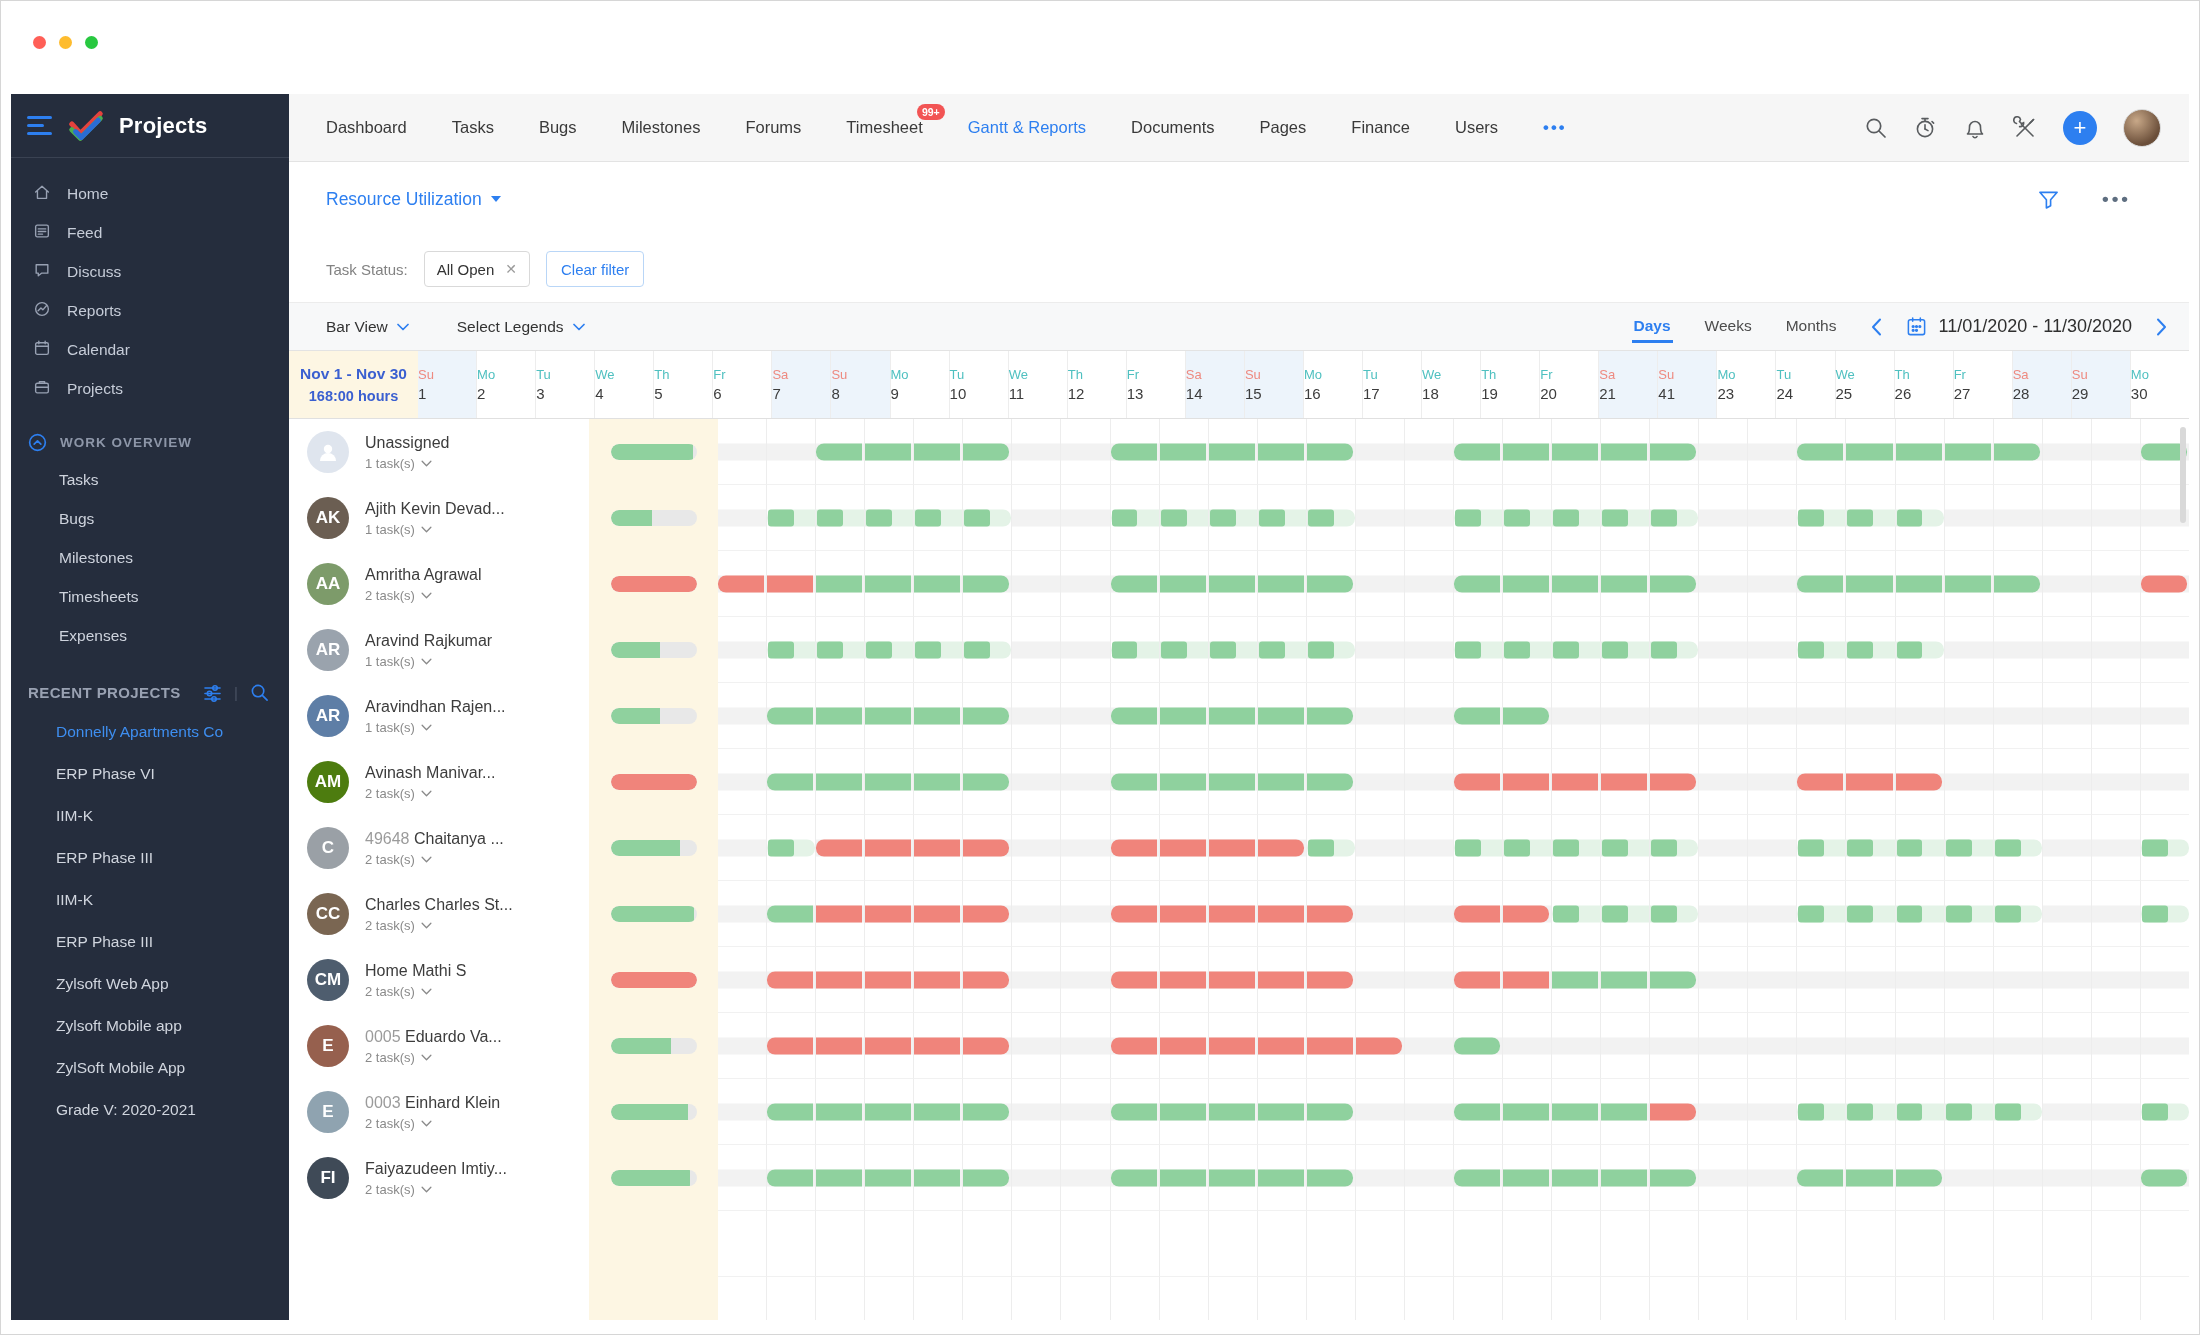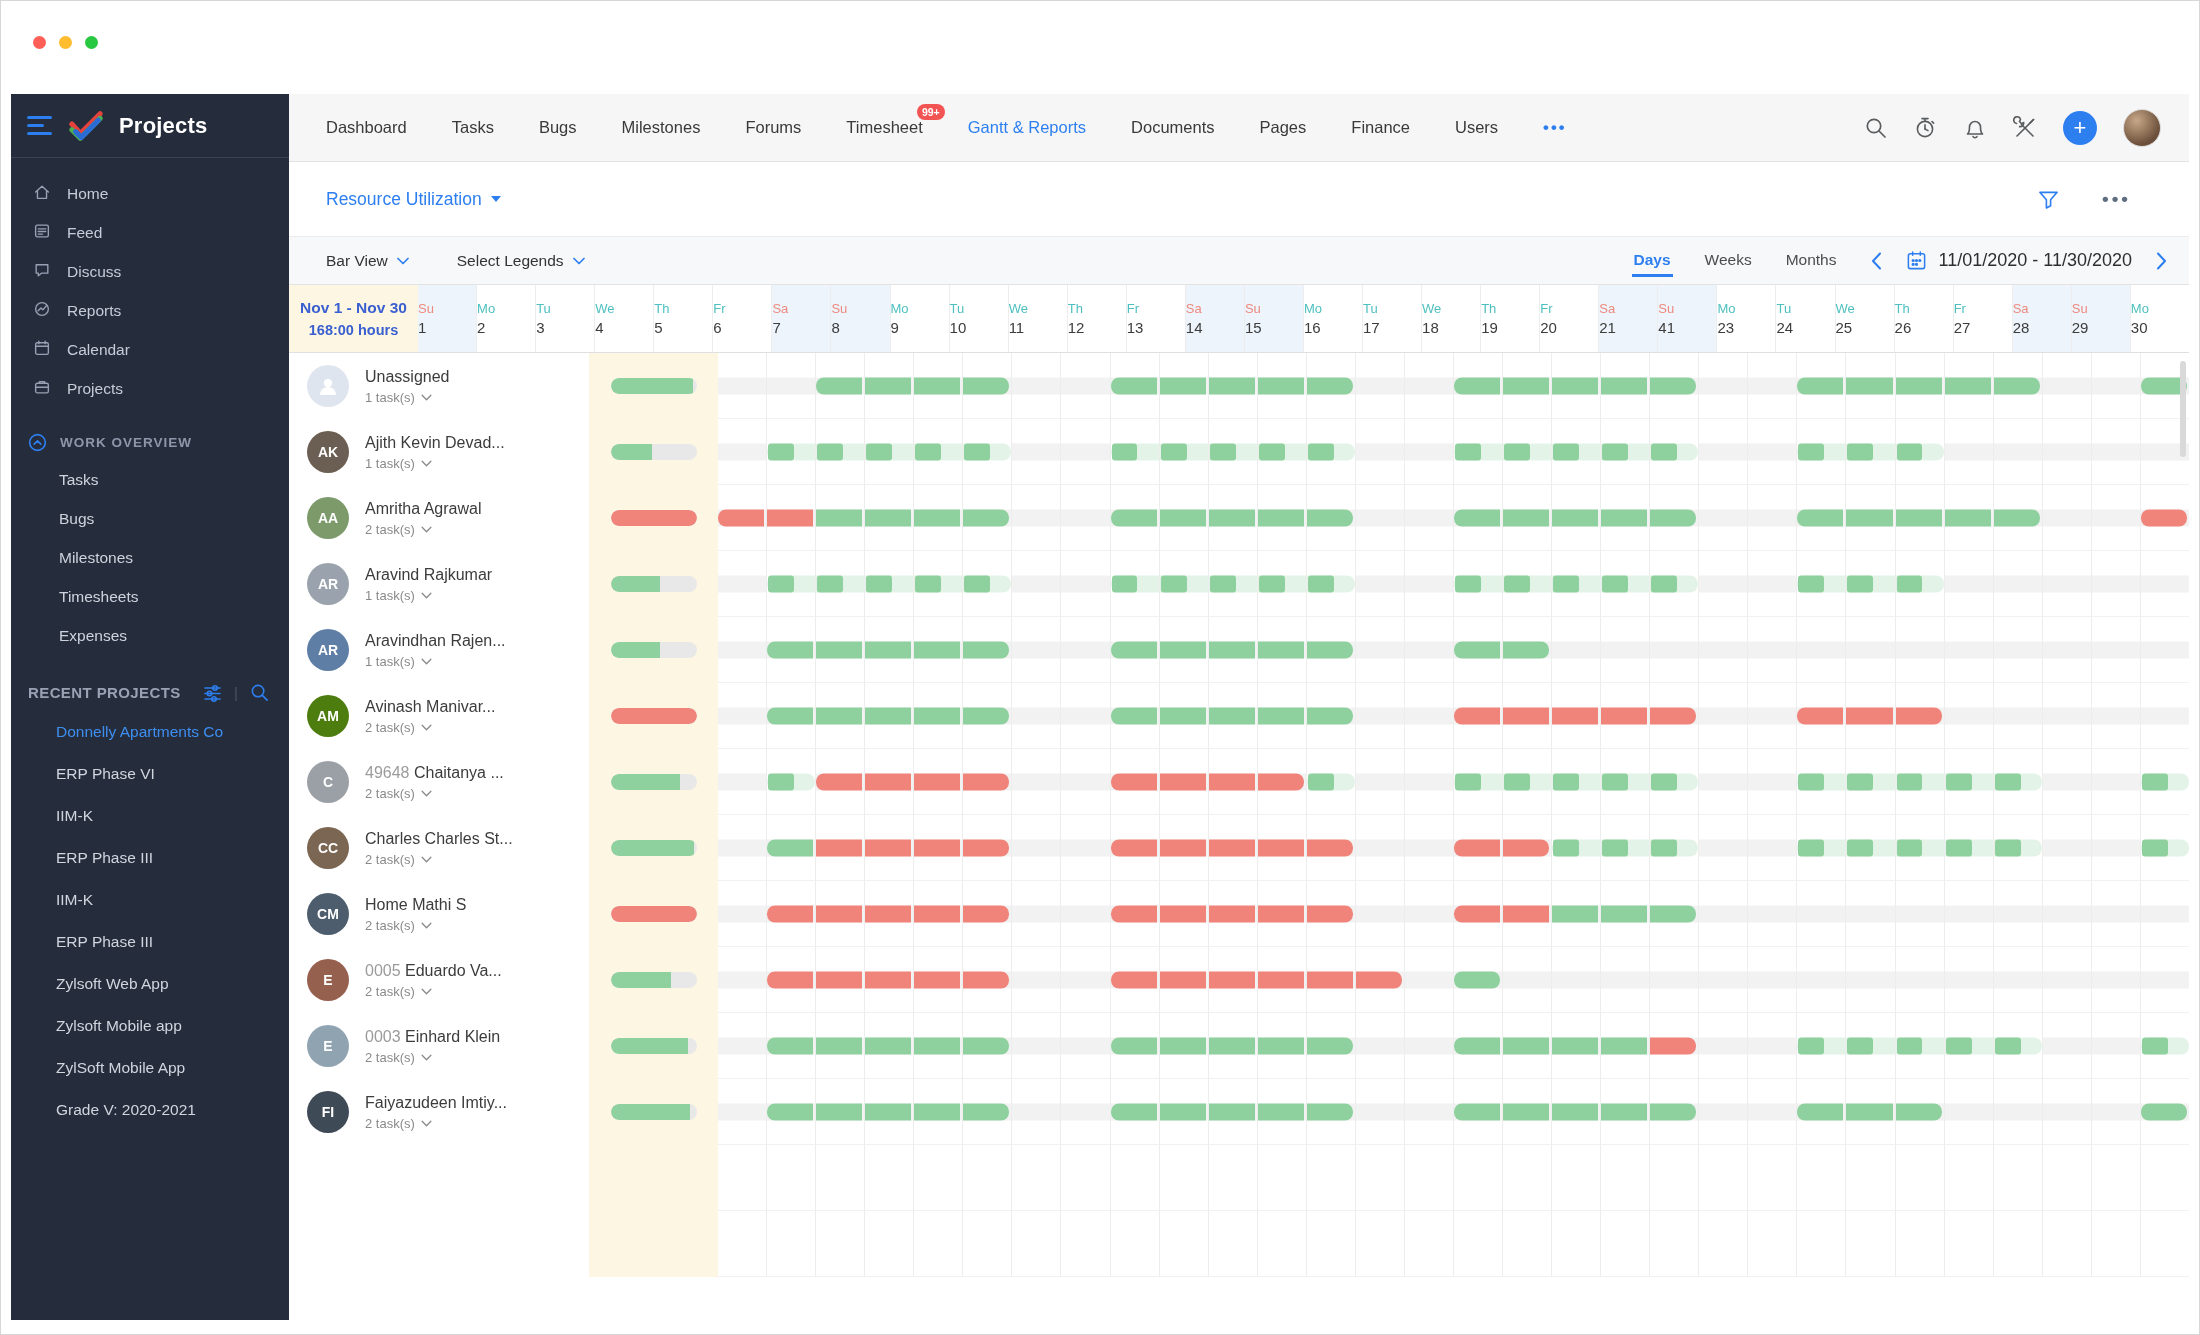--- a/index.html
+++ b/index.html
@@ -83,21 +83,21 @@
   .dh { flex:1; display:flex; flex-direction:column; justify-content:center; gap:3px; border-right:1px solid #ededed; }
   .dh:last-child { border-right:none; }
   .dh.we { background:var(--weekend-bg); }
   .dh .dw { font-size:13px; color:var(--teal); }
   .dh.we .dw { color:var(--salmon); }
   .dh .dn { font-size:15px; color:#3c3c3c; }
 
   .gridbody { flex:1; min-height:0; overflow:hidden; }
   .grow { height:66px; display:flex; }
   .gu { width:300px; flex-shrink:0; display:flex; align-items:center; gap:16px; padding-left:18px; }
-  .avatar { width:42px; height:42px; border-radius:50%; flex-shrink:0; display:flex; align-items:center; justify-content:center; color:#fff; font-size:14px; font-weight:700; }
+  .avatar { width:42px; height:42px; border-radius:50%; flex-shrink:0; display:flex; align-items:center; justify-content:center; color:#fff; font-size:17px; font-weight:700; }
   .uname { font-size:16px; color:#3c3c3c; white-space:nowrap; overflow:hidden; max-width:220px; }
   .uname .pfx { color:#9b9b9b; }
   .utasks { margin-top:4px; font-size:13px; color:#8a8a8a; display:flex; align-items:center; gap:6px; cursor:pointer; }
   .gs { width:129px; flex-shrink:0; background:var(--cream); display:flex; align-items:center; }
   .capsule { width:86px; height:16px; margin-left:22px; background:#e8e8e8; border-radius:8px; overflow:hidden; }
   .capsule .fill { height:100%; border-radius:8px 0 0 8px; }
   .capsule .fill.full { border-radius:8px; }
   .gd { flex:1; display:flex; }
   .dc { flex:1; position:relative; border-right:1px solid #ededed; border-bottom:1px solid #f1f1f1; }
   .dc:last-child { border-right:none; }
@@ -292,20 +292,28 @@
           <span class="caret-down"></span>
         </span>
         <span class="tr-right">
           <svg width="23" height="23" viewBox="0 0 24 24" fill="none" stroke="#2d7ff0" stroke-width="1.7" stroke-linejoin="round">
               <path d="M3 4.5 h18 L14.2 12.2 V18.5 L9.8 20.8 V12.2 Z"></path>
             </svg>
           <span class="tr-dots">•••</span>
         </span>
       </div>
 
+      <div class="filterrow">
+        <span class="f-label">Task Status:</span>
+        <span class="chip">
+          <span>All Open</span>
+          <span class="x">✕</span>
+        </span>
+        <span class="clear-btn">Clear filter</span>
+      </div>
 
       <div class="toolbar">
         <span class="dd">
           <span>Bar View</span>
           <svg width="12" height="8" viewBox="0 0 12 8" fill="none" stroke="#2d7ff0" stroke-width="1.7" stroke-linecap="round" stroke-linejoin="round">
               <path d="M1 1.5 L6 6.5 L11 1.5"></path>
             </svg>
         </span>
         <span class="dd">
           <span>Select Legends</span>

